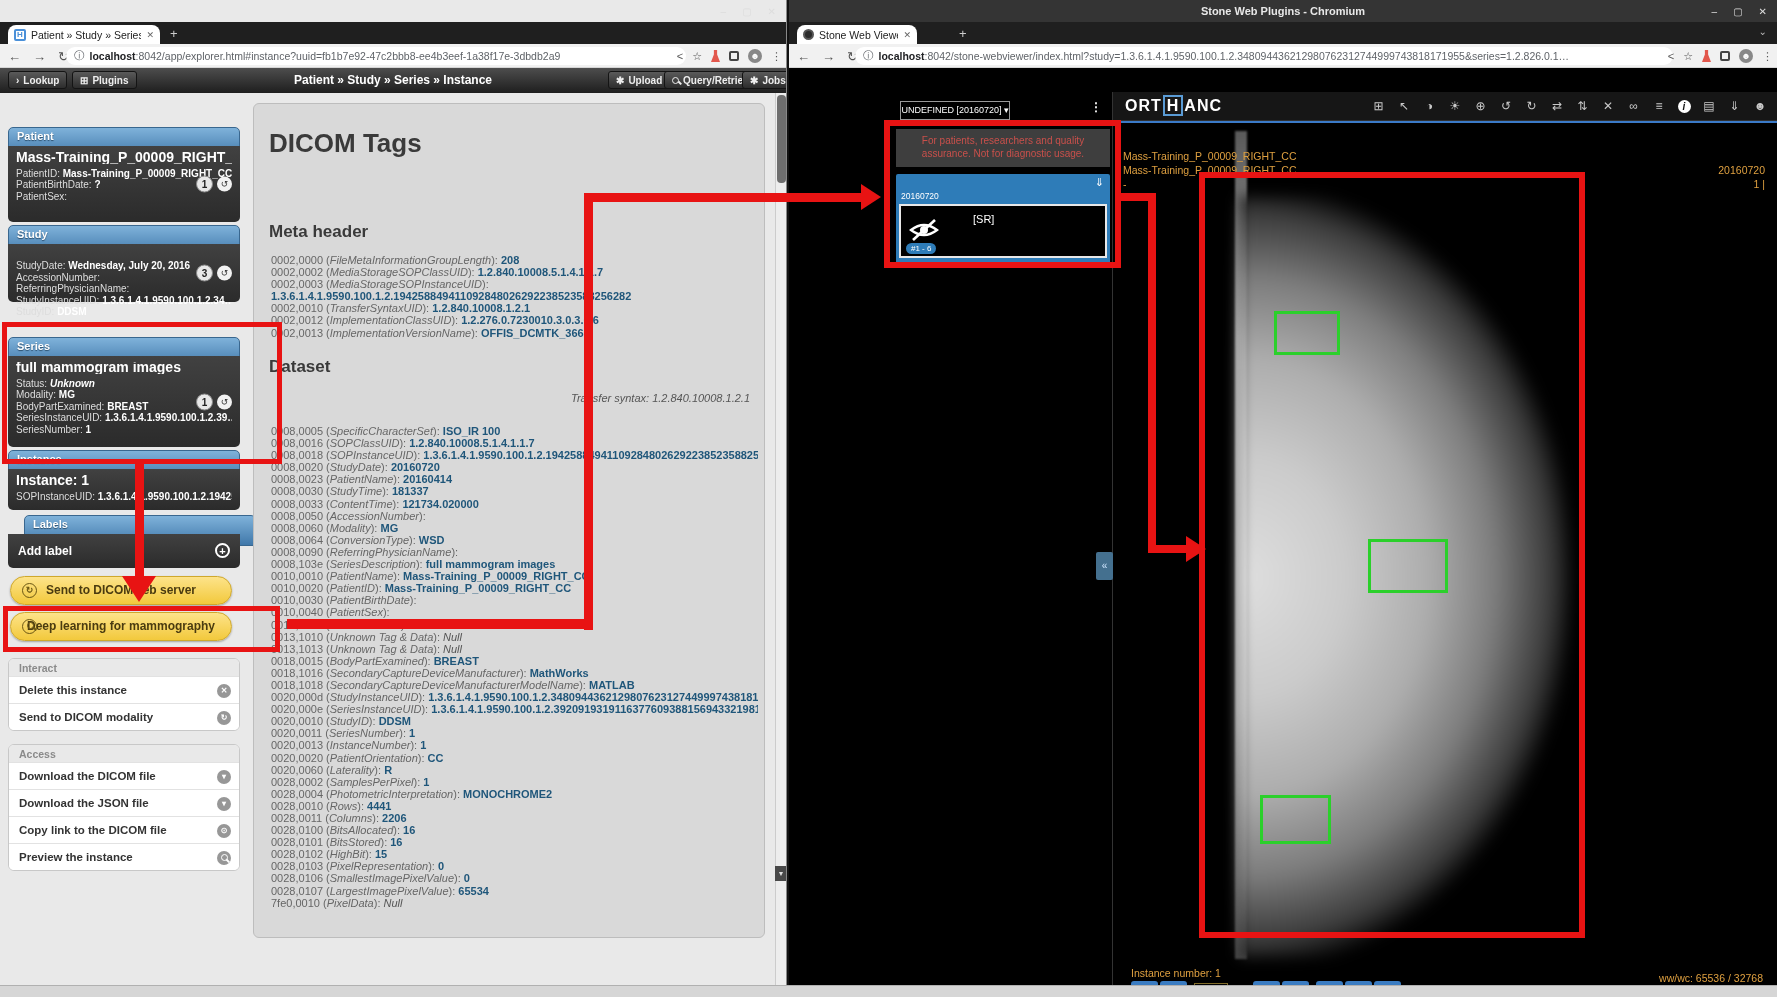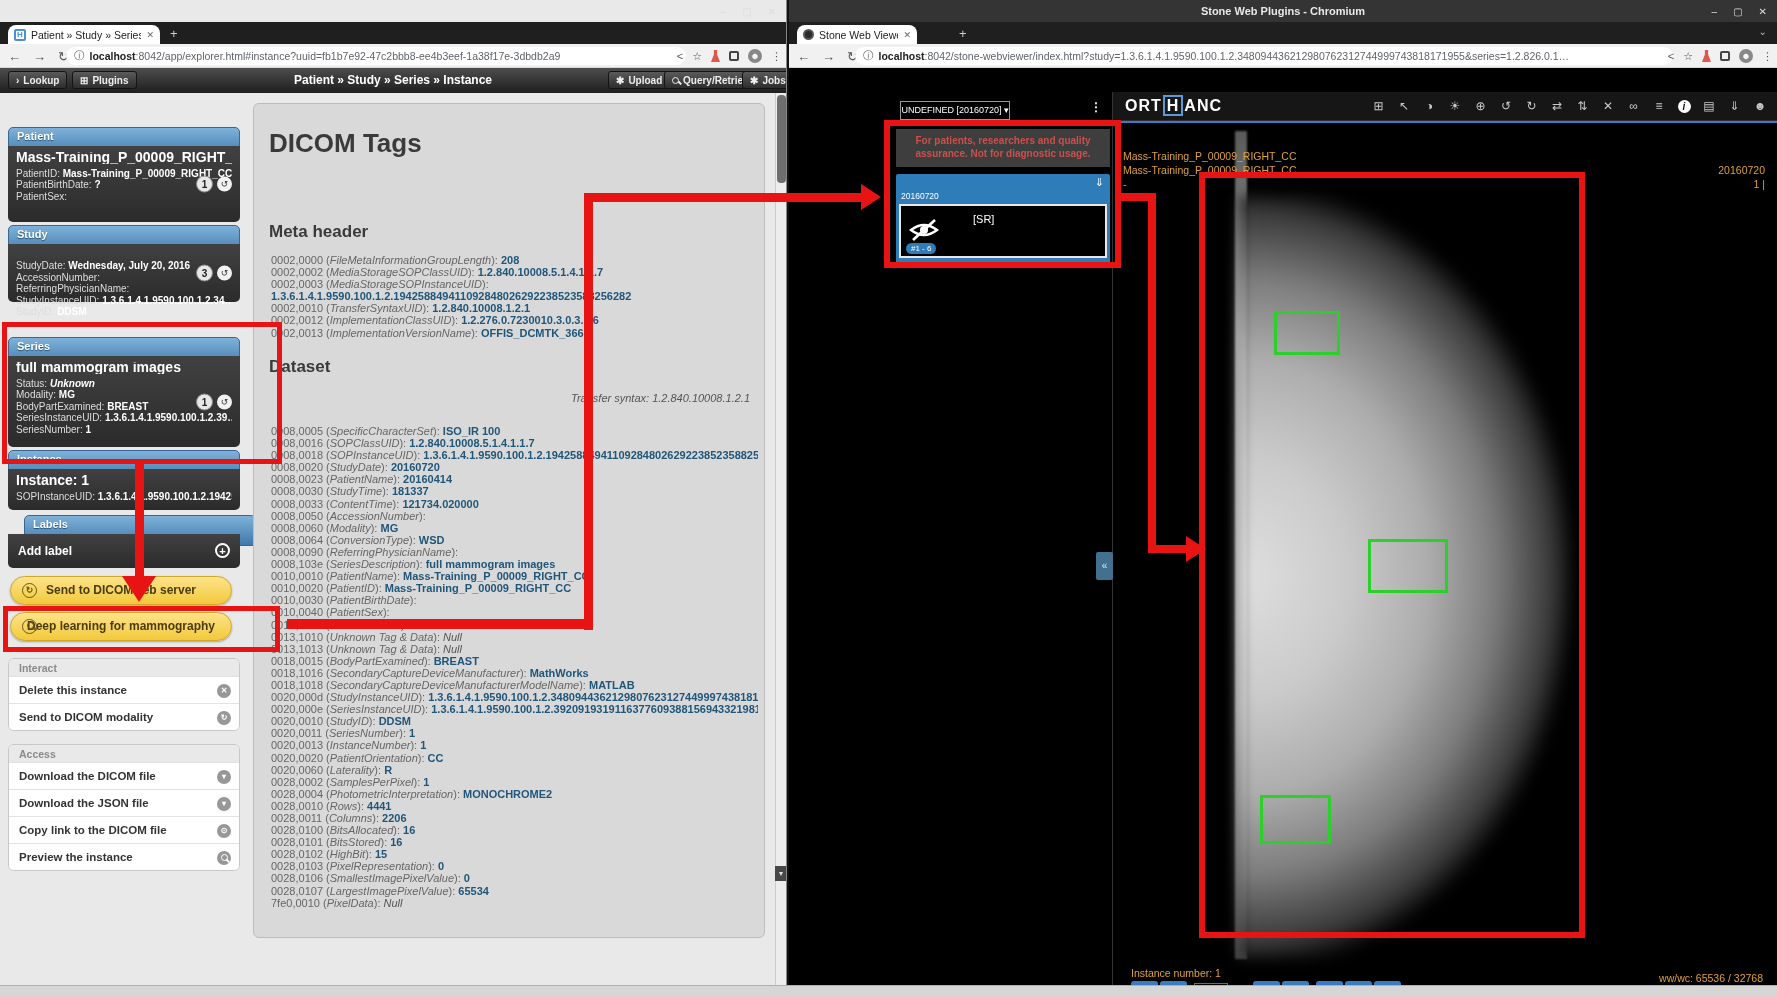--- a/index.html
+++ b/index.html
@@ -63,21 +63,21 @@
   .transfer { position:absolute; right:14px; top:288px; font-size:11px; font-style:italic; color:#555; }
   
   .sbar { position:absolute; left:775px; top:93px; bottom:0; width:12px; background:#ededed; border-left:1px solid #ccc; }
   .sthumb { position:absolute; left:777px; top:95px; width:9px; height:88px; background:#6e6e6e; border-radius:4px; }
   .sdown { position:absolute; left:775px; top:866px; width:12px; height:15px; background:#484848; color:#ddd; font-size:7px; text-align:center; line-height:15px; }
   
   .app { position:absolute; left:0; right:0; top:68px; bottom:0; background:#404040;margin-top:24px; }
   .spanel { position:absolute; left:0; top:0; width:324px; bottom:0; background:#000; border-right:1px solid #333; }
   .sdrop { position:absolute; left:111px; top:9px; width:110px; height:19px; border:1px solid #999; background:#000; color:#fff; font-size:9px; line-height:17px; text-align:center; white-space:nowrap; }
   .sdots { position:absolute; left:301px; top:8px; color:#fff; font-size:12px; font-weight:bold; }
-  .swarn { position:absolute; left:107px; top:37px; width:214px; height:38px; background:#3e3e3e; color:#c9504b; font-size:10px; font-weight:bold; text-align:center; line-height:13px; padding-top:5px; }
+  .swarn { position:absolute; left:107px; top:37px; width:214px; height:38px; background:#3e3e3e; color:#c9504b; font-size:10px; font-weight:normal; text-align:center; line-height:13px; padding-top:5px; }
   .scard2 { position:absolute; left:107px; top:82px; width:214px; height:90px; background:#2e7cb8; border-radius:2px; }
   .scard2 .sdate { position:absolute; left:5px; top:17px; color:#fff; font-size:8.5px; }
   .scard2 .sdl { position:absolute; right:6px; top:2px; color:#fff; font-size:11px; }
   .thumb { position:absolute; left:3px; right:3px; top:30px; height:54px; background:#000; border:2px solid #e8e8e8; }
   .thumb .srlabel { position:absolute; left:72px; top:7px; color:#fff; font-size:11px; }
   .thumb .badge { position:absolute; left:5px; bottom:2px; background:#2e7cb8; border-radius:7px; color:#fff; font-size:8px; padding:1px 5px; }
   .collapse { position:absolute; left:307px; top:460px; width:17px; height:28px; background:#44708f; color:#cfe6ff; font-size:10px; text-align:center; line-height:28px; border-radius:2px; }
   .vtoolbar { position:absolute; left:324px; right:0; top:0; height:29px; background:#161616; border-bottom:1px solid #303030; }
   .vlogo { position:absolute; left:12px; top:5px; color:#fff; font-size:16px; font-weight:bold; letter-spacing:1px; }
   .hbox { border:2px solid #5a9bd5; padding:0 2px; margin:0 1px; }

